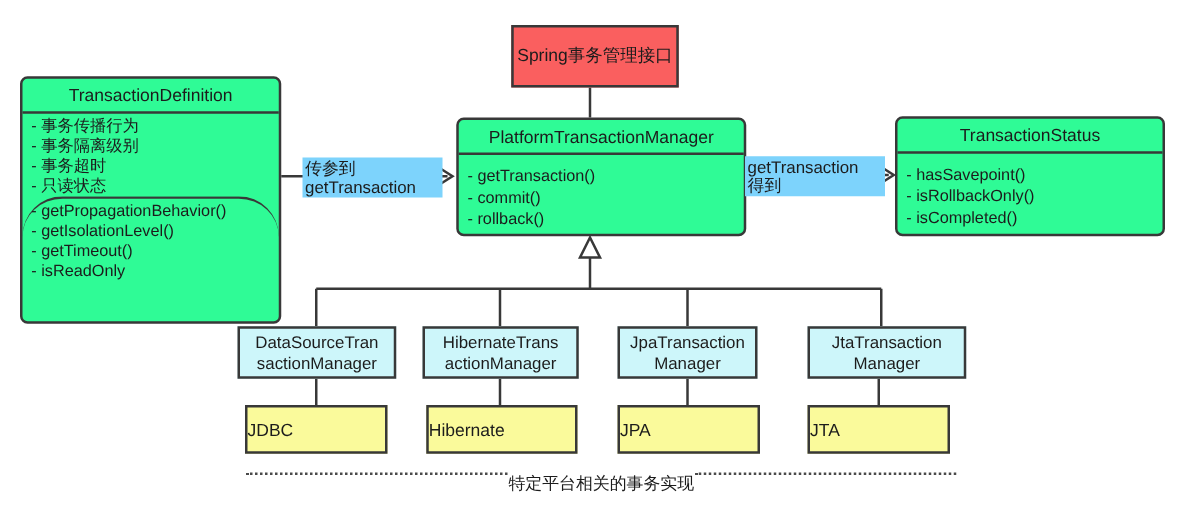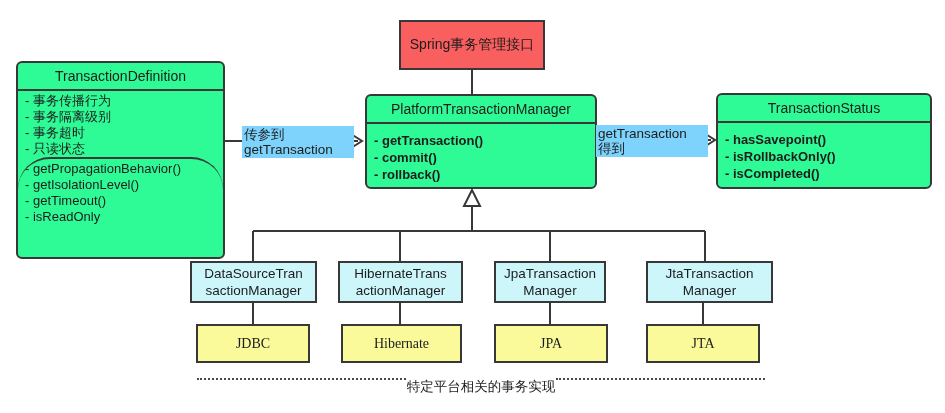--- a/index.html
+++ b/index.html
@@ -24,32 +24,31 @@
   .uml{background:var(--class-green,#2FFB96);border-radius:6px;}
   .uml-title{
     text-align:center;font-size:14px;line-height:26px;height:26px;
     border-bottom:2px solid var(--border-dark,#383838);
     white-space:nowrap;
   }
   .uml-section{padding:2px 4px 0 7px;border-radius:32px;}
   .uml-section.sep{border-top:2px solid var(--border-dark,#383838);}
   .uml-line{font-size:13px;line-height:16px;white-space:nowrap;}
   .uml-line3{font-size:13px;line-height:17px;white-space:nowrap;}
-  .uml-section.pad3{padding-top:8px;font-weight:bold;}
+  .uml-section.pad3{padding-top:8px;}
 
   .impl{
     background:var(--impl-cyan,#CDF6FA);
     display:flex;flex-direction:column;align-items:center;justify-content:center;
     font-size:13.5px;line-height:17px;text-align:center;
   }
   .plat{
     background:var(--platform-yellow,#FAFA9B);
-    display:flex;align-items:center;justify-content:center;
+    display:flex;align-items:center;justify-content:flex-start;
     font-size:14px;
-    font-family:Liberation Serif, serif;
   }
 
   .edge-label{
     position:absolute;background:#7dd3fc;
     text-align:left;font-size:13.5px;line-height:15px;
     padding:1px 2px;
   }
   .edge-label span{display:block;white-space:nowrap;}
 
   .footer{
@@ -80,21 +79,21 @@
     <line x1="400" y1="231" x2="400" y2="261"></line>
     <line x1="550" y1="231" x2="550" y2="261"></line>
     <line x1="705" y1="231" x2="705" y2="261"></line>
 
     <line x1="253" y1="303" x2="253" y2="324"></line>
     <line x1="400" y1="303" x2="400" y2="324"></line>
     <line x1="550" y1="303" x2="550" y2="324"></line>
     <line x1="703" y1="303" x2="703" y2="324"></line>
   </svg>
 
-  <div class="box iface" style="left:399px;top:20px;width:146px;height:50px">
+  <div class="box iface" style="left:409px;top:20px;width:134px;height:50px">
     <span>Spring事务管理接口</span>
   </div>
 
   <div class="box uml" style="left:16px;top:61px;width:209px;height:198px">
     <div class="uml-title">TransactionDefinition</div>
     <div class="uml-section">
       <div class="uml-line">- 事务传播行为</div>
       <div class="uml-line">- 事务隔离级别</div>
       <div class="uml-line">- 事务超时</div>
       <div class="uml-line">- 只读状态</div>

